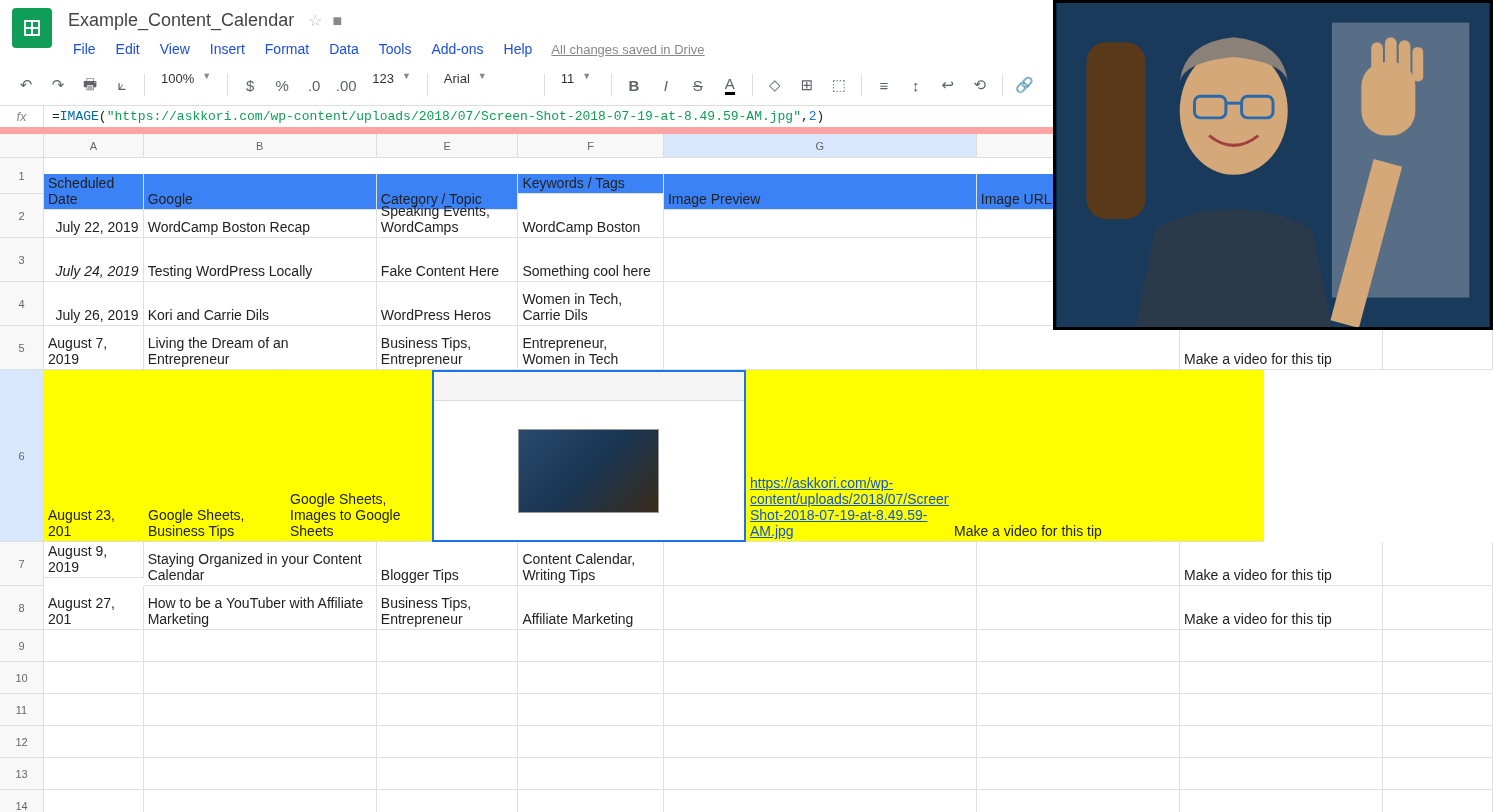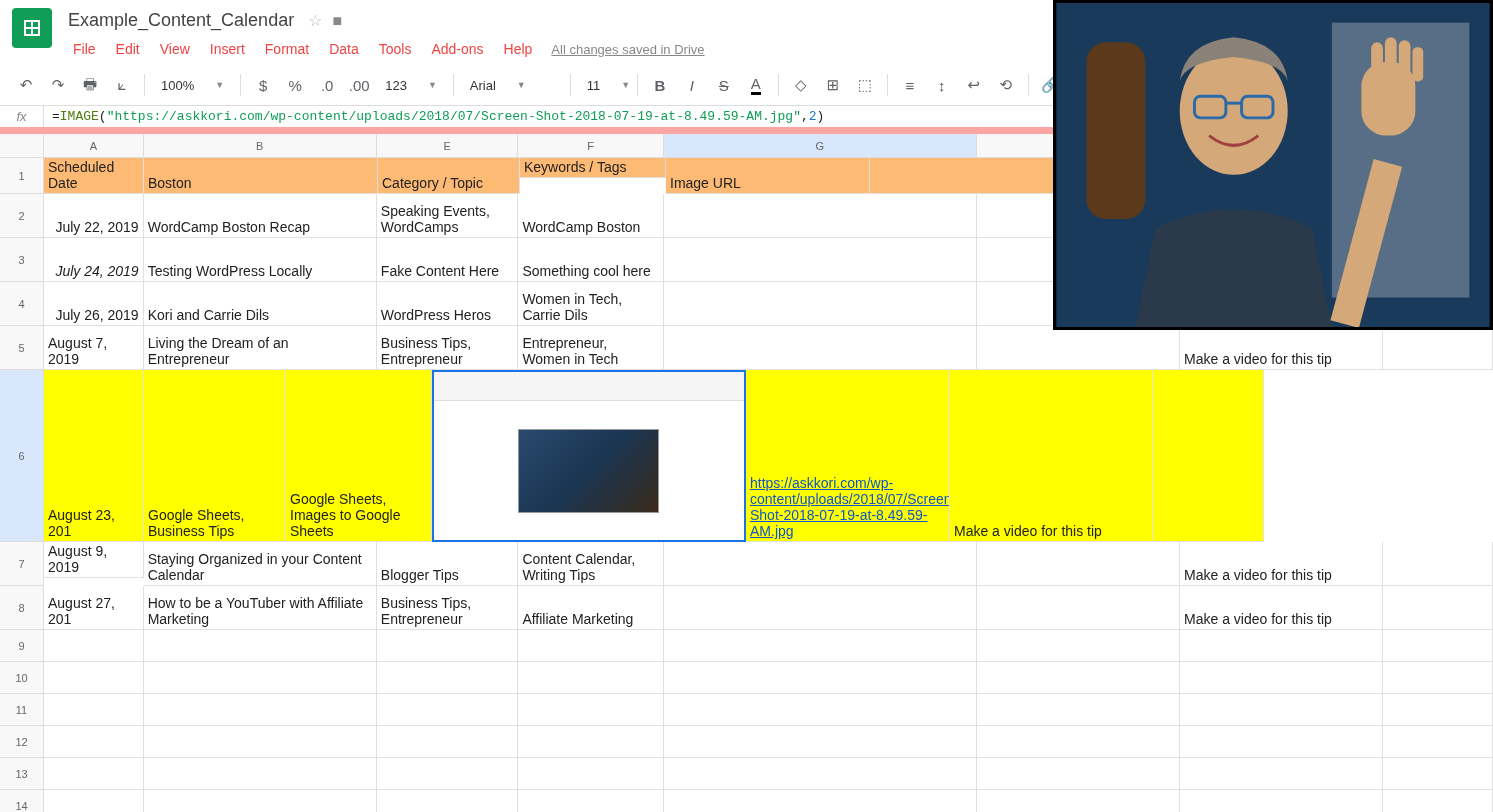--- a/index.html
+++ b/index.html
@@ -6,44 +6,44 @@
 body { font-family: Arial, sans-serif; font-size: 13px; color: #222; background: #fff; overflow: hidden; width: 1493px; height: 812px; position: relative; }
 .header { padding: 8px 12px 0 12px; display: flex; align-items: flex-start; }
 .logo { width: 40px; height: 40px; background: #0f9d58; border-radius: 4px; display: flex; align-items: center; justify-content: center; margin-right: 12px; }
 .logo svg { width: 24px; height: 24px; }
 .title-area { flex: 1; }
 .doc-title-row { display: flex; align-items: center; gap: 10px; }
 .doc-title { font-size: 18px; color: #444; padding: 2px 4px; }
 .star-icon { color: #bbb; font-size: 16px; }
 .folder-icon { color: #888; font-size: 16px; }
 .menubar { display: flex; gap: 2px; margin-top: 4px; align-items: center; }
-.menu-item { padding: 4px 9px; font-size: 14px; color: #ef4444; cursor: pointer; }
+.menu-item { padding: 4px 9px; font-size: 14px; color: #1d4ed8; cursor: pointer; }
 .save-status { font-size: 13px; color: #888; text-decoration: underline; margin-left: 8px; }
 .toolbar { display: flex; align-items: center; padding: 6px 12px; border-bottom: 1px solid #ddd; gap: 4px; margin-top: 4px; }
 .tb-btn { width: 28px; height: 28px; display: flex; align-items: center; justify-content: center; color: #5f6368; cursor: pointer; font-size: 15px; }
 .tb-sep { width: 1px; height: 22px; background: #ddd; margin: 0 4px; }
-.tb-select { display: flex; align-items: center; gap: 21px; padding: 0 8px; height: 28px; cursor: pointer; font-size: 13px; color: #333; }
+.tb-select { display: flex; gap: 8px; padding: 0 8px; height: 28px; cursor: pointer; font-size: 13px; color: #333; }
 .tb-select .chev { font-size: 9px; color: #888; }
 .formula-row { display: flex; align-items: center; border-bottom: 7px solid #fca5a5; height: 28px; }
 .fx-label { width: 44px; text-align: center; font-style: italic; color: #888; font-size: 13px; border-right: 1px solid #ddd; height: 100%; display: flex; align-items: center; justify-content: center; }
 .formula-input { flex: 1; padding: 0 8px; font-family: 'Courier New', monospace; font-size: 13px; }
-.formula-input .fn { color: #4d7c0f; }
+.formula-input .fn { color: #0369a1; }
 .formula-input .str { color: #0f9d58; }
 .formula-input .num { color: #1976d2; }
 .sheet { display: flex; }
 .row-headers { display: flex; flex-direction: column; }
 .corner { width: 44px; height: 24px; background: #f8f8f8; border-right: 1px solid #ddd; border-bottom: 1px solid #ddd; }
 .row-h { width: 44px; background: #f8f8f8; border-right: 1px solid #ddd; border-bottom: 1px solid #ddd; display: flex; align-items: center; justify-content: center; font-size: 11px; color: #666; }
 .grid { flex: 1; overflow: hidden; }
 .col-headers { display: flex; height: 24px; }
 .col-h { background: #f8f8f8; border-right: 1px solid #ddd; border-bottom: 1px solid #ddd; display: flex; align-items: center; justify-content: center; font-size: 11px; color: #666; }
 .col-h.selected { background: #d9e7fd; }
 .data-row { display: flex; }
 .cell { border-right: 1px solid #e0e0e0; border-bottom: 1px solid #e0e0e0; padding: 2px 4px; font-size: 14px; display: flex; align-items: flex-end; overflow: hidden; }
-.cell.header-row { background: #fdba74; font-weight: normal; }
+.cell.header-row { background: #3b82f6; font-weight: normal; margin-top: 16px; }
 .cell.highlight { background: #ffff00; }
 .cell.selected { outline: 2px solid #1a73e8; outline-offset: -2px; z-index: 2; position: relative; }
 .cell.right { justify-content: flex-end; }
 .cell a { color: #1155cc; text-decoration: underline; }
 .col-A { width: 100px; }
 .col-B { width: 234px; }
 .col-E { width: 142px; }
 .col-F { width: 146px; }
 .col-G { width: 314px; }
 .col-H { width: 204px; }
@@ -179,23 +179,24 @@
         <div class="col-h col-E">E</div>
         <div class="col-h col-F">F</div>
         <div class="col-h col-G selected">G</div>
         <div class="col-h col-H">H</div>
         <div class="col-h col-I">I</div>
         <div class="col-h col-J">J</div>
       </div>
     <div id="data-rows">
         <div class="data-row" style="height: 36px;">
           <div class="cell col-A header-row" style="height: 36px;">Scheduled Date</div>
-          <div class="cell col-B header-row" style="height: 36px;">Boston</div>
+          <div class="cell col-B header-row" style="height: 36px;">Google</div>
           <div class="cell col-E header-row" style="height: 36px;">Category / Topic</div>
           <div class="cell col-F header-row" style="height: 20px;">Keywords / Tags</div>
+          <div class="cell col-G header-row" style="height: 36px;">Image Preview</div>
           <div class="cell col-H header-row" style="height: 36px;">Image URL</div>
           <div class="cell col-I header-row" style="height: 36px;"></div>
           <div class="cell col-J header-row" style="height: 36px;"></div>
         </div>
         <div class="data-row" style="height: 44px;">
           <div class="cell col-A right" style="height: 44px;">July 22, 2019</div>
           <div class="cell col-B" style="height: 44px;">WordCamp Boston Recap</div>
           <div class="cell col-E" style="height: 44px;">Speaking Events, WordCamps</div>
           <div class="cell col-F" style="height: 44px;">WordCamp Boston</div>
           <div class="cell col-G" style="height: 44px;"></div>

